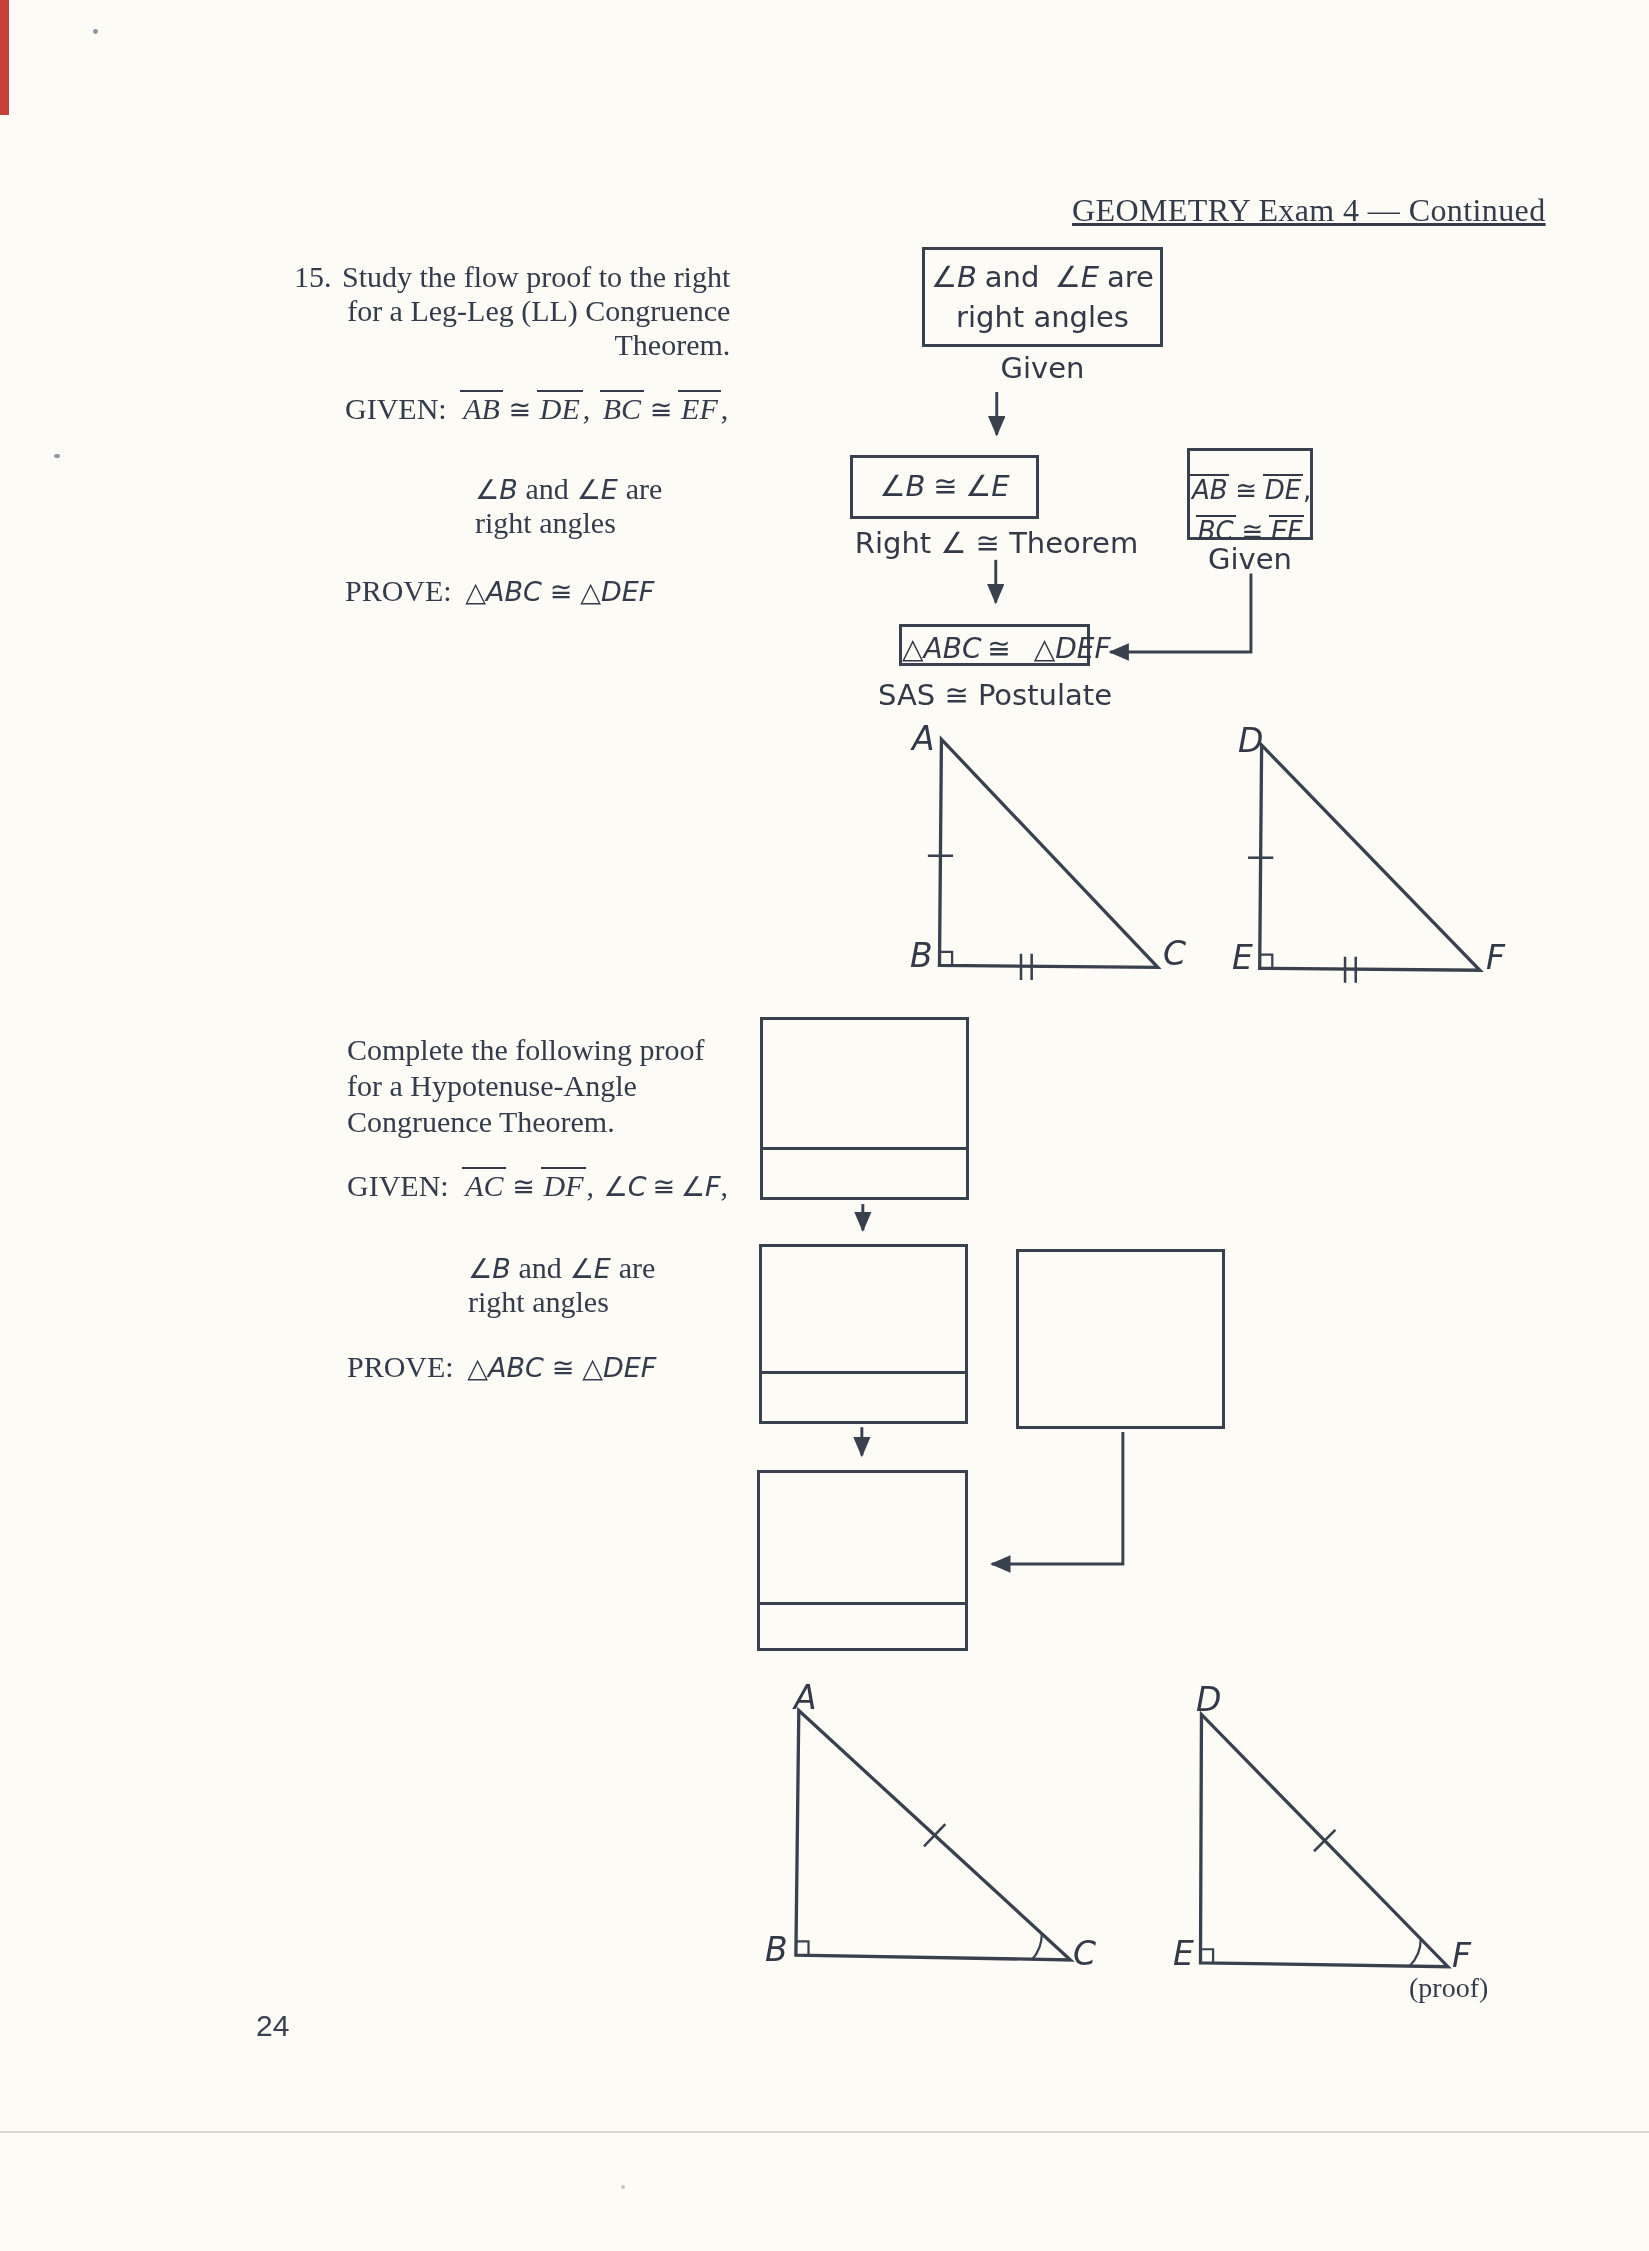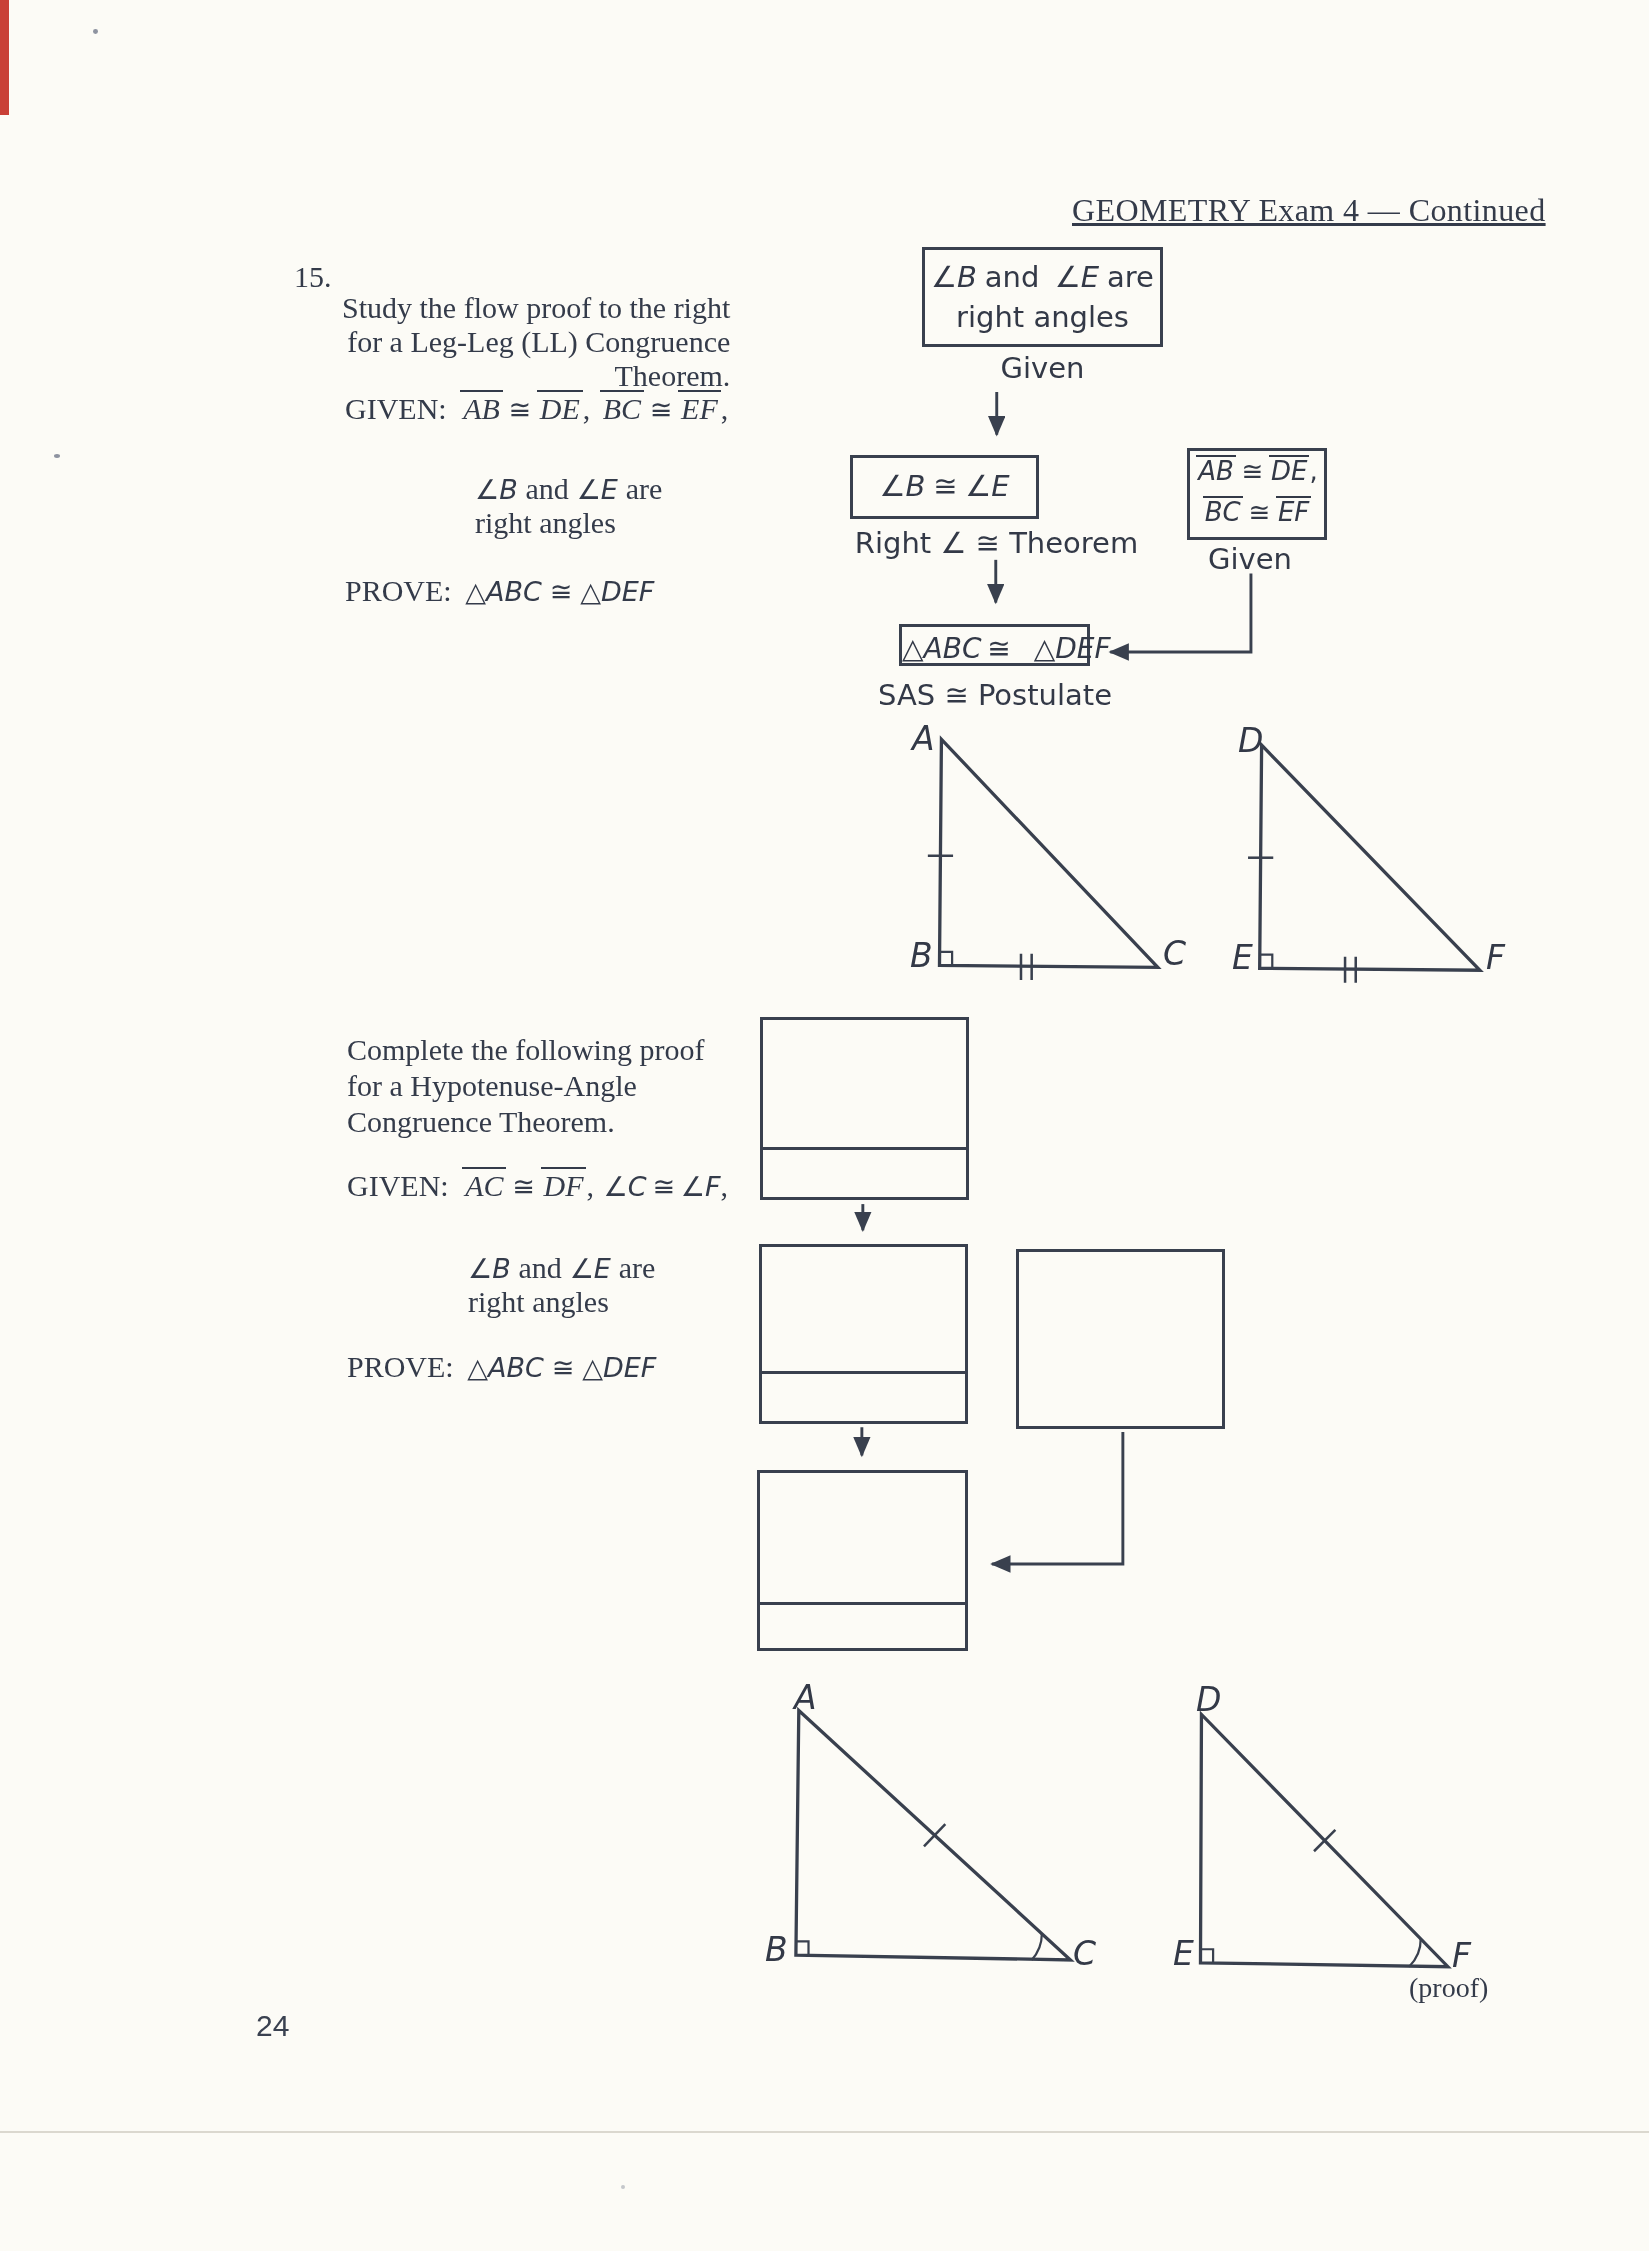--- a/index.html
+++ b/index.html
@@ -44,21 +44,21 @@
 
   <div class="abs" style="left:0;top:0;width:8.7px;height:115px;background:#c94036;"></div>
   <div class="speck" style="left:93px;top:29px;width:4.9px;height:4.9px;"></div>
   <div class="speck" style="left:54px;top:454px;width:5.8px;height:3.9px;"></div>
   <div class="speck" style="left:621px;top:2185px;width:3.9px;height:3.9px;opacity:.5;"></div>
   <div class="scanline" style="top:2131px;"></div>
 
   <div class="abs hdr nowrap" style="left:1072px;top:192px;">GEOMETRY Exam 4 — Continued</div>
 
   <div class="abs btxt" style="left:294px;top:260px;">15.</div>
-  <div class="abs btxt" style="left:342px;top:260px;margin-top:31px;">
+  <div class="abs btxt" style="left:342px;top:260px;">
     <div>Study the flow proof to the right</div>
     <div>for a Leg-Leg (LL) Congruence</div>
     <div>Theorem.</div>
   </div>
 
   <div class="abs btxt nowrap" style="left:345px;top:390px;">
     <span>GIVEN:</span><span class="sseg ml14">AB</span><span class="math ml6">≅</span><span class="sseg ml6">DE</span><span>,</span><span class="sseg ml10">BC</span><span class="math ml6">≅</span><span class="sseg ml6">EF</span><span>,</span>
   </div>
 
   <div class="abs btxt nowrap" style="left:475px;top:472px;">
@@ -76,21 +76,21 @@
     </div>
     <div>right angles</div>
   </div>
   <div class="freason" style="left:922px;top:351px;width:241px;">Given</div>
 
   <div class="fbox" style="left:850px;top:455px;width:189px;height:64px;font-size:29px;line-height:56px;">
     <span class="fm">∠B</span><span class="ml8">≅</span><span class="fm ml8">∠E</span>
   </div>
   <div class="freason nowrap" style="left:846px;top:526px;width:301px;">Right ∠ ≅ Theorem</div>
 
-  <div class="fbox" style="left:1187px;top:448px;width:140px;height:92px;font-size:26px;line-height:41px;padding-top:0;">
+  <div class="fbox" style="left:1187px;top:448px;width:126px;height:92px;font-size:26px;line-height:41px;padding-top:19px;">
     <div class="nowrap">
       <span class="xseg">AB</span><span class="ml6">≅</span><span class="xseg ml6">DE</span><span>,</span>
     </div>
     <div class="nowrap">
       <span class="xseg">BC</span><span class="ml6">≅</span><span class="xseg ml6">EF</span>
     </div>
   </div>
   <div class="freason" style="left:1187px;top:542px;width:126px;">Given</div>
 
   <div class="fbox" style="left:899px;top:624px;width:191px;height:42px;font-size:28px;line-height:43px;">

